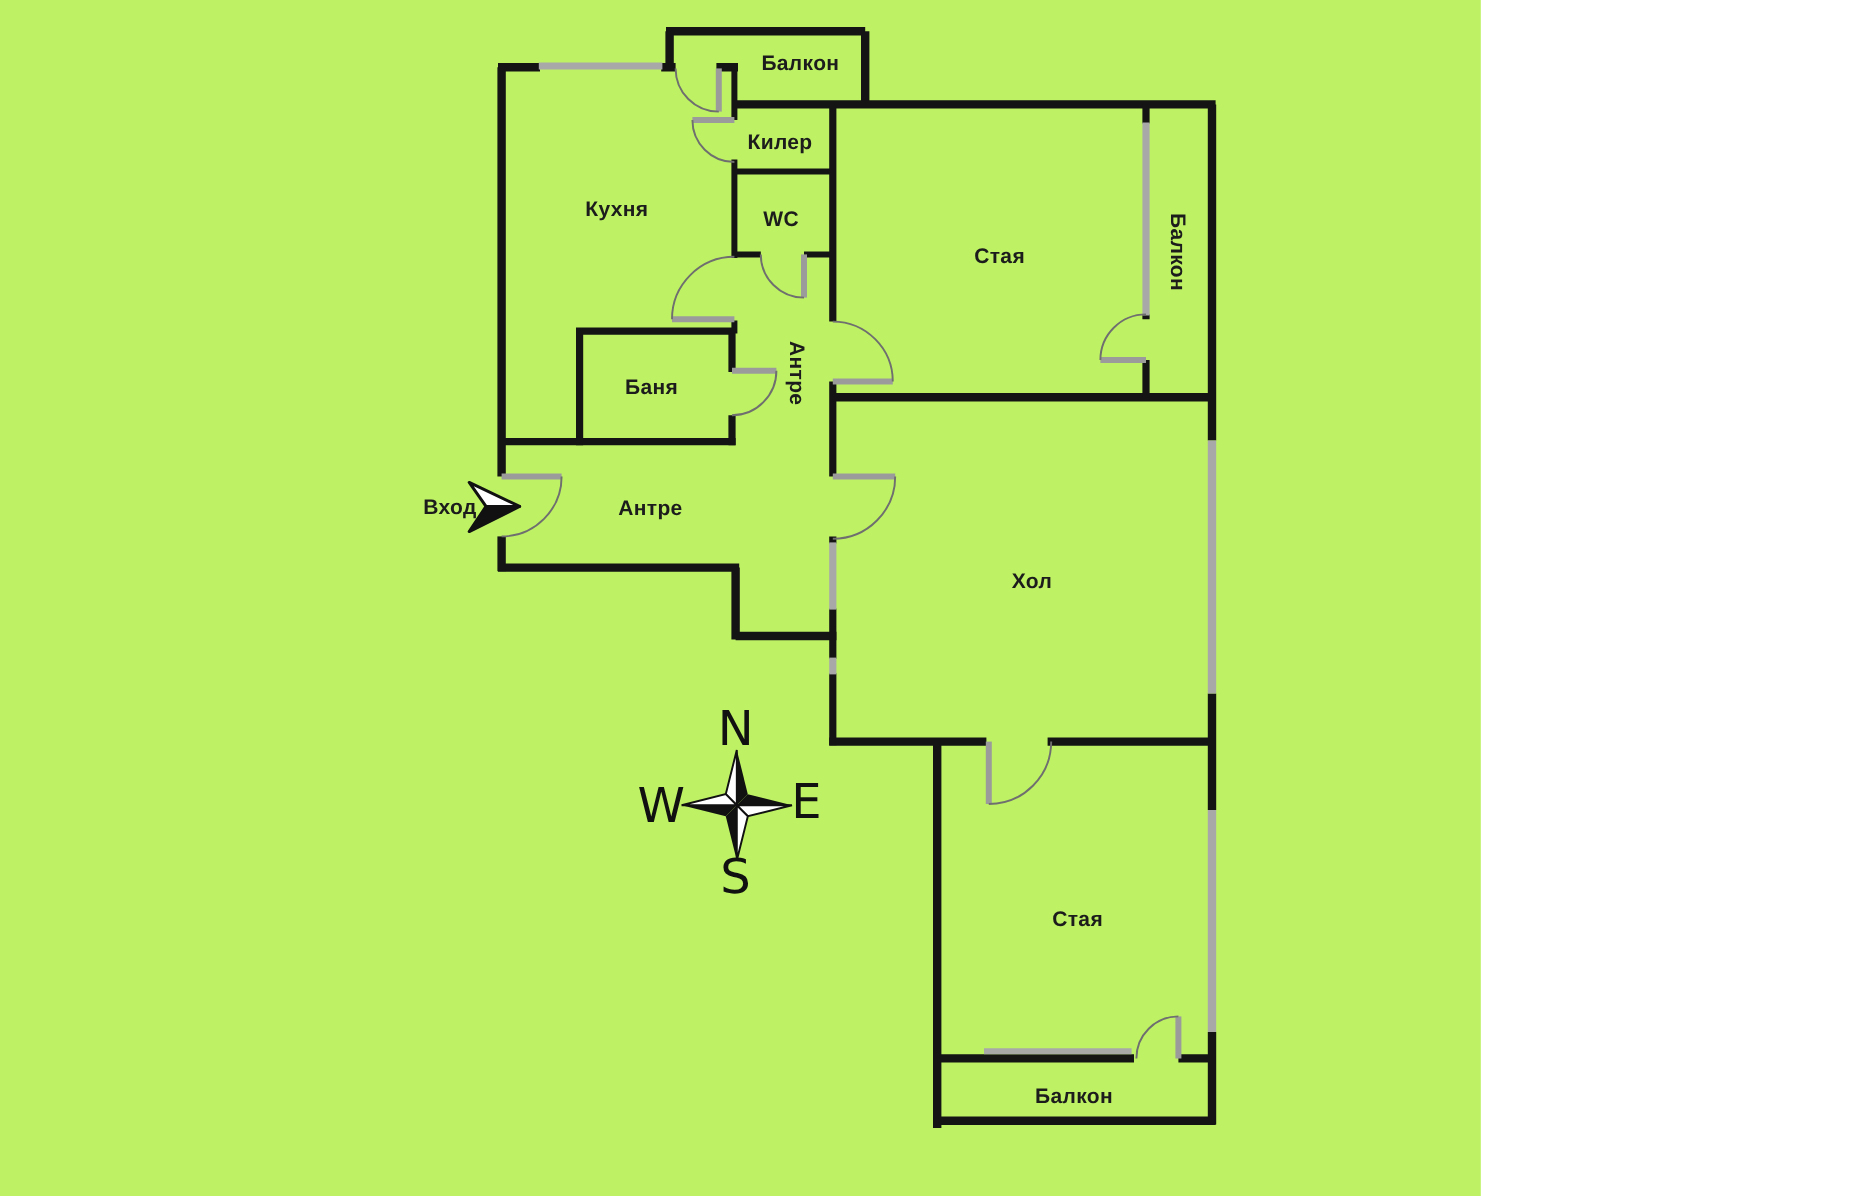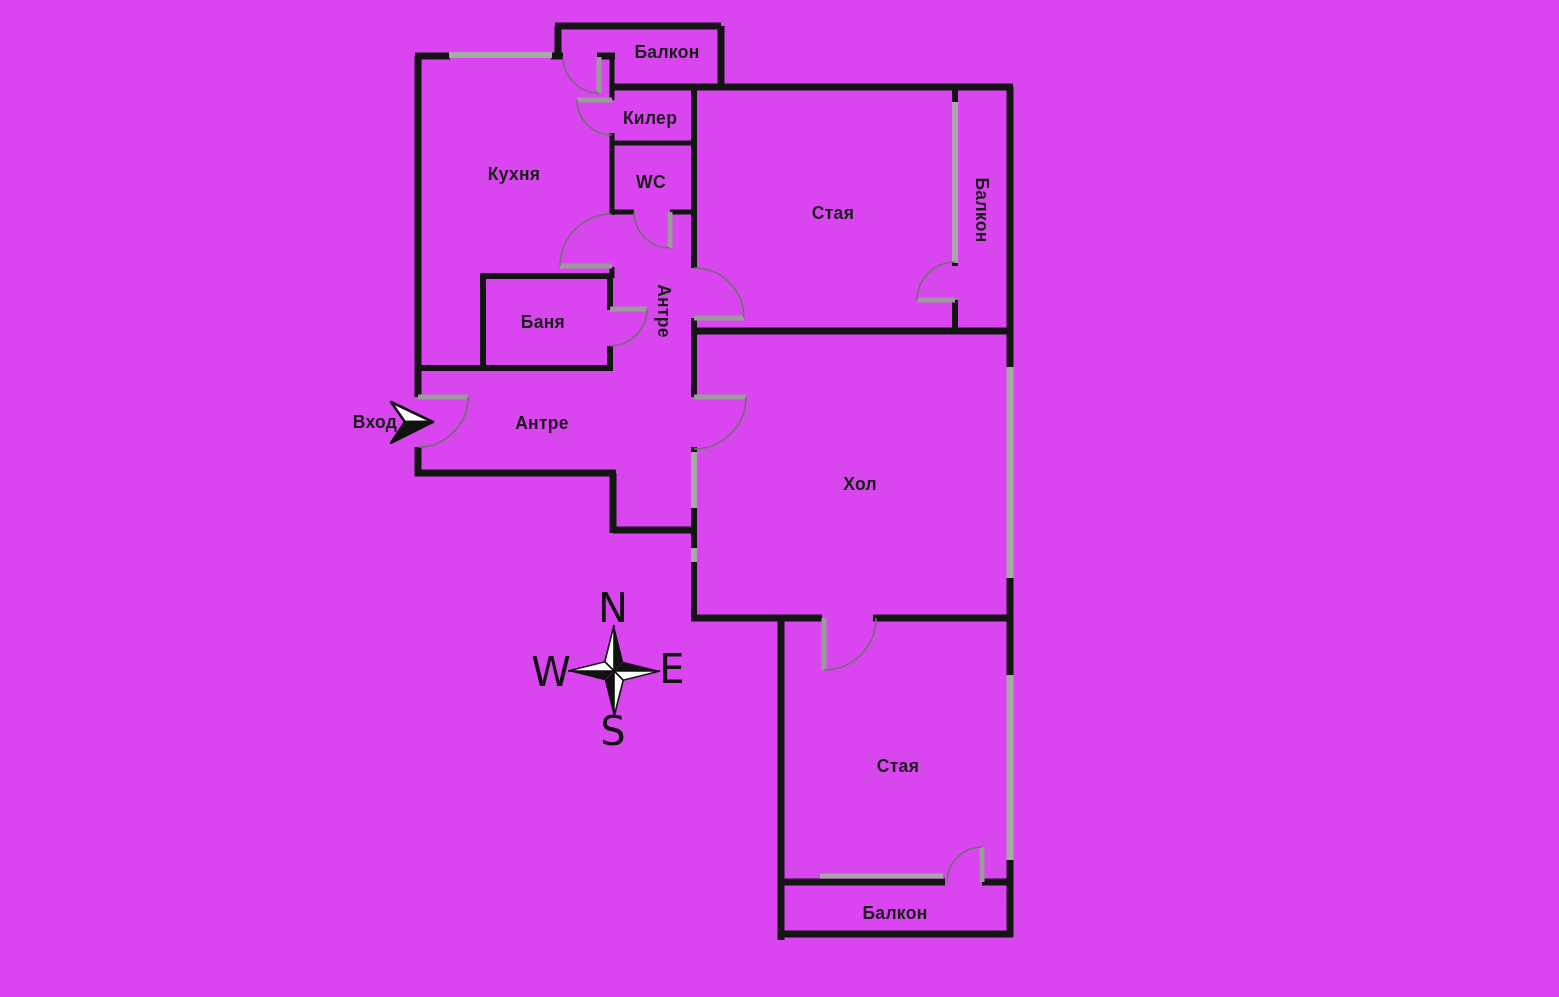--- a/index.html
+++ b/index.html
@@ -1,16 +1,16 @@
 <!DOCTYPE html>
 <html><head>
 <meta charset="utf-8">
 <style>
   html,body{margin:0;padding:0;background:#ffffff;}
-  .stage{position:relative;width:1559px;height:997px;background:#d946ef;overflow:hidden;
+  .stage{position:relative;width:1234px;height:997px;background:#bef264;overflow:hidden;
          font-family:"Liberation Sans",sans-serif;}
   svg{position:absolute;left:0;top:0;}
   .wall{stroke:#141414;fill:none;}
   .wall7{stroke-width:7;}
   .wall6{stroke-width:6;}
   .wall5{stroke-width:5;}
   .win{stroke:#a8a8a8;fill:none;}
   .leaf{stroke:#9b9b9b;stroke-width:5;fill:none;}
   .arc{stroke:#6f6f6f;stroke-width:1.6;fill:none;}
   .room-label{font-size:17.5px;font-weight:700;fill:#1c1c1c;letter-spacing:.3px;}

